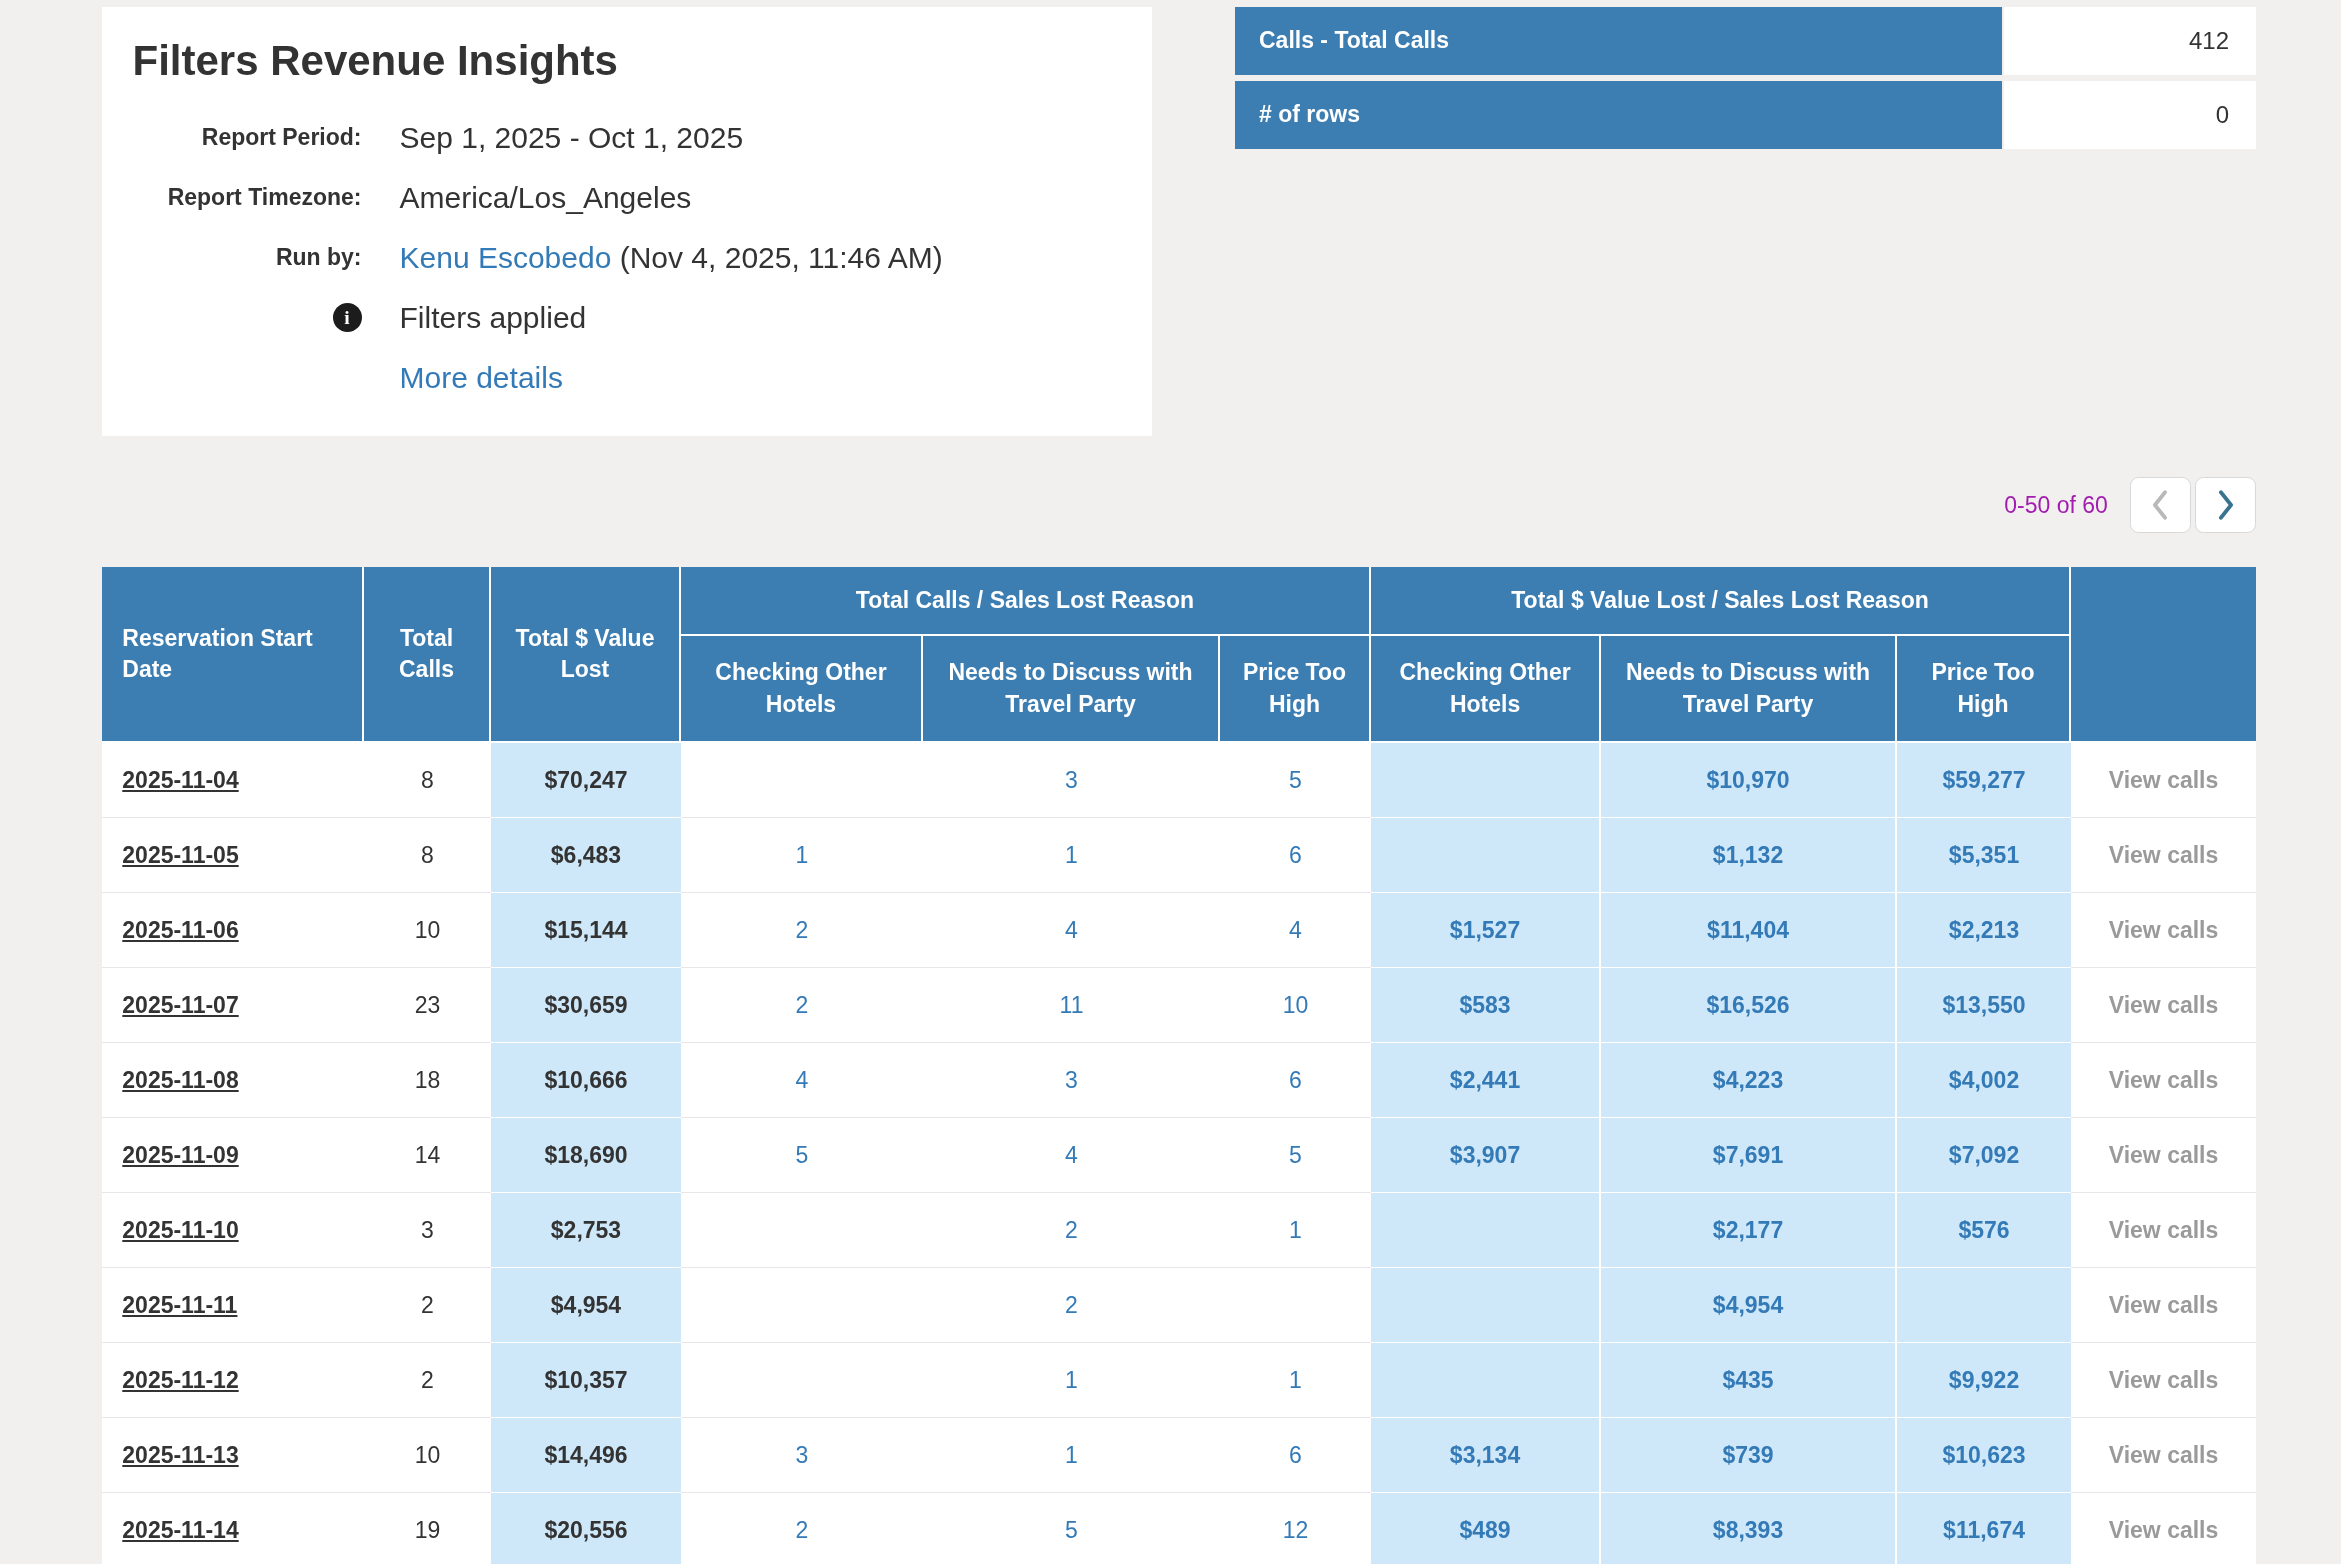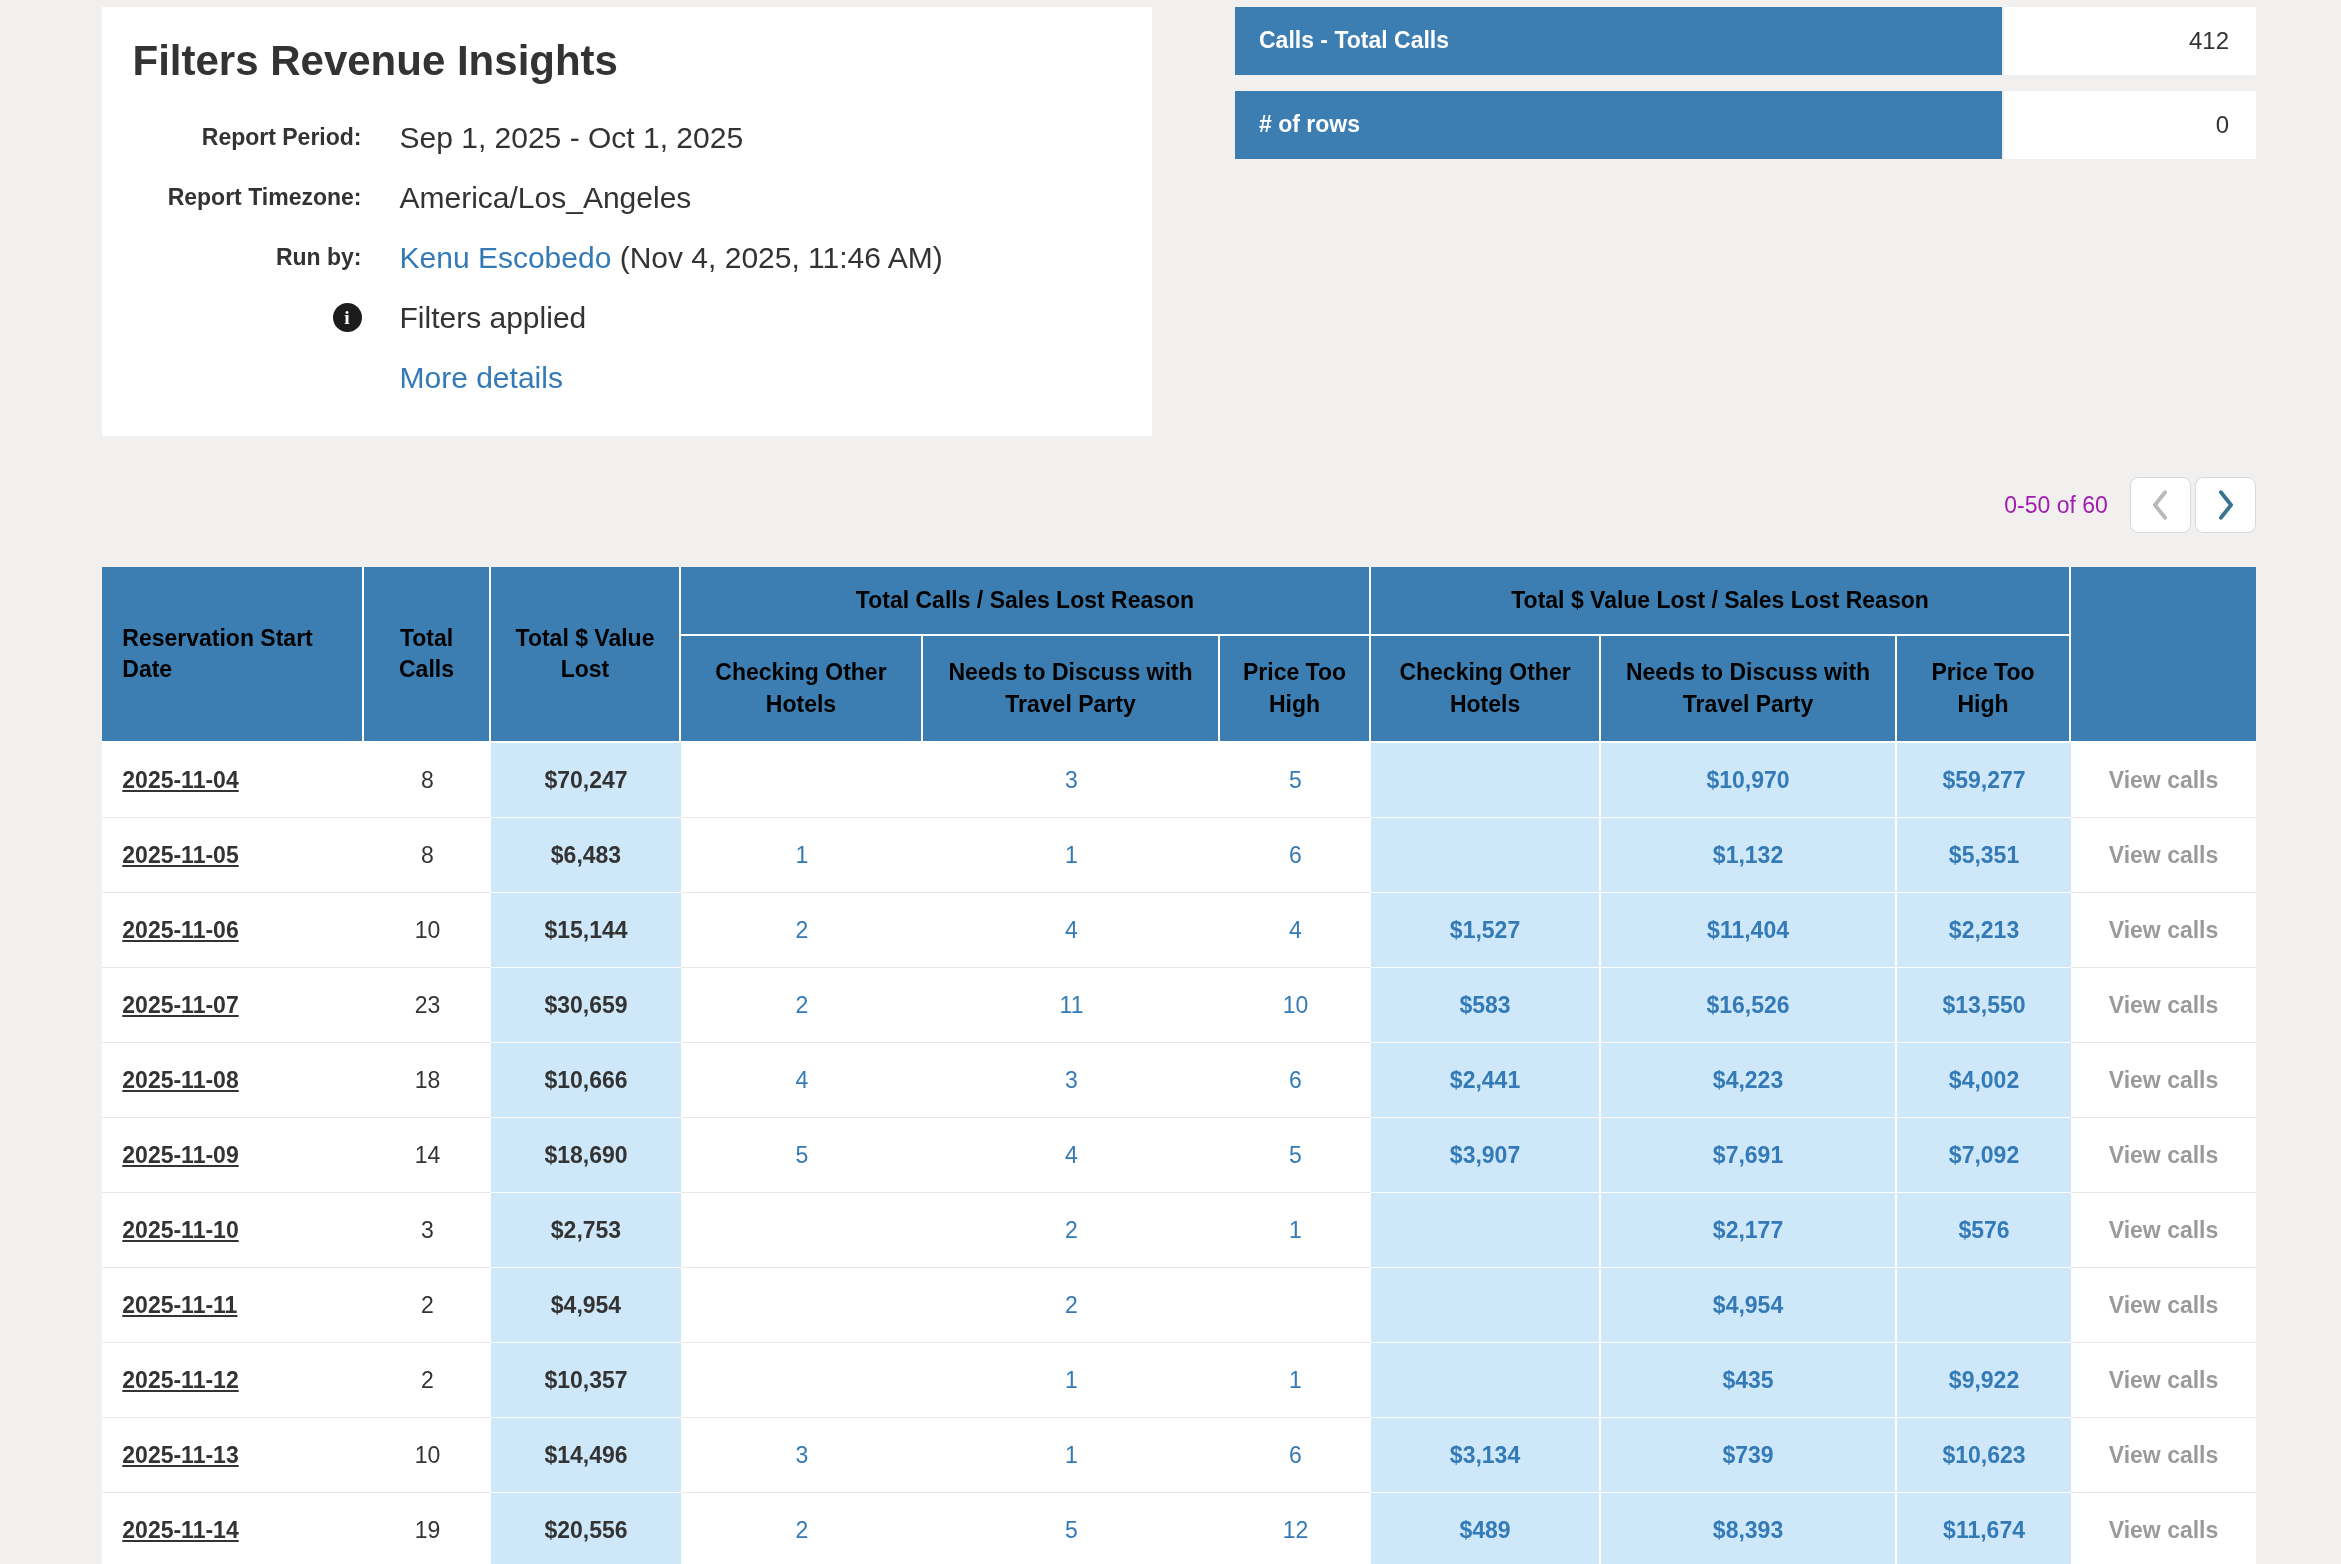--- a/index.html
+++ b/index.html
@@ -37,21 +37,21 @@
     display:inline-flex;align-items:center;justify-content:center;
     width:29px;height:29px;border-radius:50%;
     background:#1c1c1c;color:#fff;font-weight:700;font-size:19.5px;
     font-family:"Liberation Serif", serif;
     vertical-align:middle;
   }
   .field-label.icon-cell{display:flex;justify-content:flex-end;align-items:center;}
 
   
   .summary-card{position:absolute;left:1207px;top:6.8px;width:1049px;}
-  .summary-row{display:flex;margin-bottom:16px;padding-left:28px;}
+  .summary-row{display:flex;margin-bottom:6px;padding-left:28px;}
   .summary-label{
     width:767px;height:68px;background:var(--accent);
     color:#fff;font-weight:700;font-size:23px;
     display:flex;align-items:center;padding-left:24px;flex:none;
   }
   .summary-value{
     flex:1;height:68px;background:#ffffff;margin-left:1.7px;
     display:flex;align-items:center;justify-content:flex-end;
     padding-right:27px;font-size:24px;color:#333;
   }
@@ -69,21 +69,21 @@
     cursor:pointer;padding:0;
   }
 
   
   table.insights{
     position:absolute;left:102px;top:567px;width:2154px;
     border-collapse:separate;border-spacing:0;table-layout:fixed;
     background:#ffffff;font-size:23px;
   }
   thead th{
-    background:var(--accent);color:#000000;font-weight:700;
+    background:var(--accent);color:#ffffff;font-weight:700;
     border-right:2.5px solid #fff;border-bottom:2.5px solid #fff;
     text-align:center;vertical-align:middle;line-height:1.35;
     padding:0 13.6px;
   }
   thead tr.group-row{height:69px;}
   thead tr.sub-row{height:107px;}
   thead th.th-left{text-align:left;padding-left:20.3px;}
   thead th.th-last{border-right:none;}
   tbody tr{height:75px;}
   tbody td{

